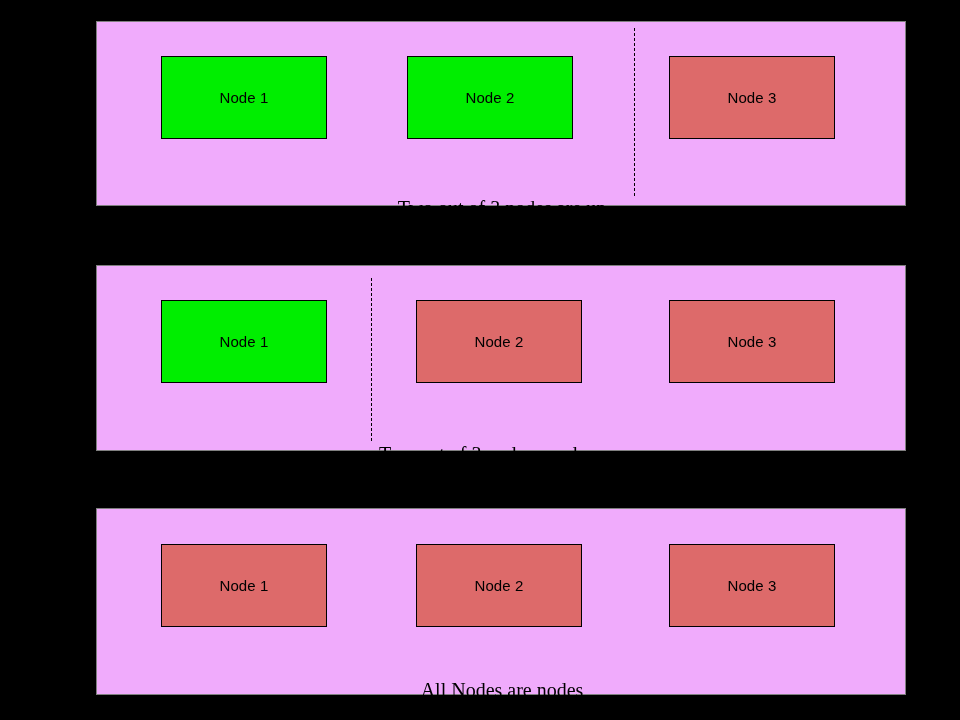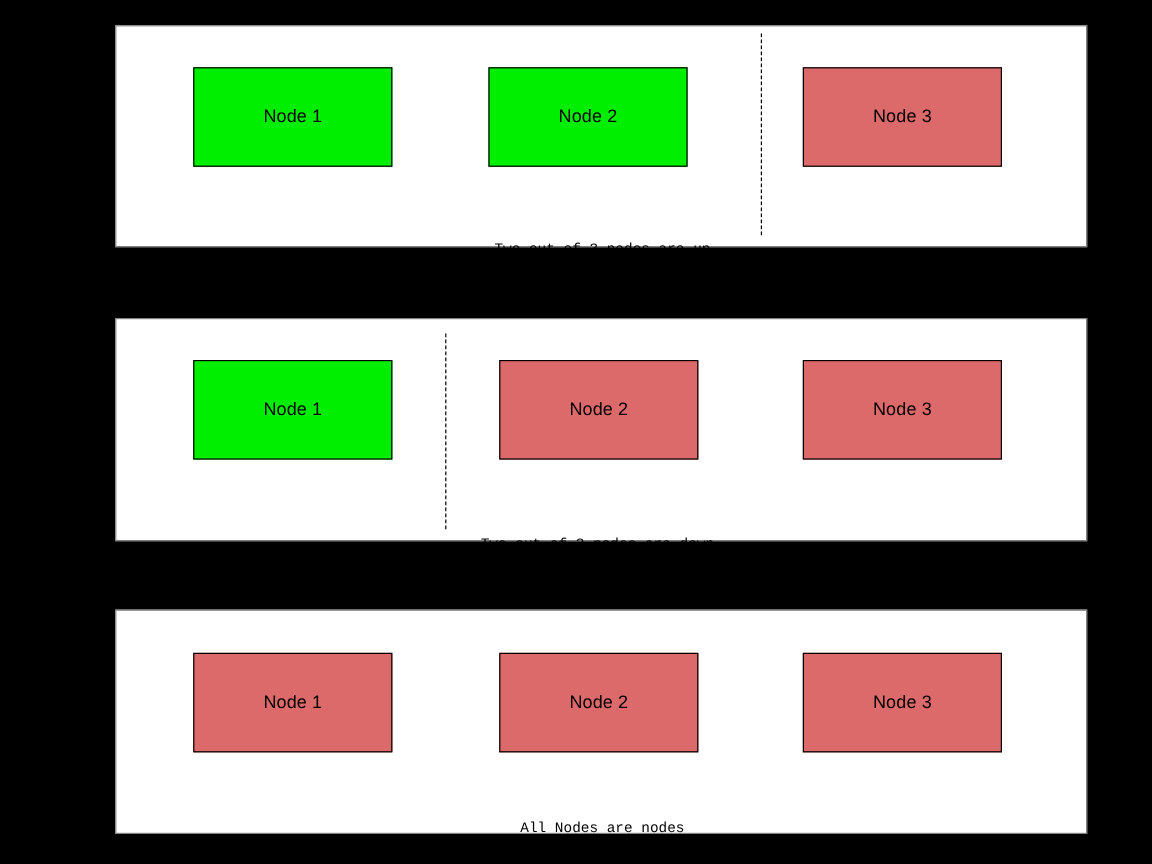--- a/index.html
+++ b/index.html
@@ -14,21 +14,21 @@
     font-family: "Liberation Sans", sans-serif;
   }
   #canvas {
     position: relative;
     width: 960px;
     height: 720px;
     background: #000000;
   }
   .panel {
     position: absolute;
-    background: #ffffff;
+    background: #f0abfc;
     border: 1px solid #808080;
     box-sizing: border-box;
   }
   #panel-1 { left: 96px;  top: 21px;  width: 810px; height: 185px; }
   #panel-2 { left: 96px;  top: 265px; width: 810px; height: 186px; }
   #panel-3 { left: 96px;  top: 508px; width: 810px; height: 187px; }
 
   .node-box {
     position: absolute;
     box-sizing: border-box;
@@ -65,36 +65,36 @@
   .divider {
     position: absolute;
     width: 0;
     border-left: 1px dashed #000000;
   }
   #p1-divider { left: 537px; top: 6px;  height: 168px; }
   #p2-divider { left: 274px; top: 12px; height: 163px; }
 
   .caption {
     position: absolute;
-    font-family: Liberation Mono, monospace;
-    font-size: 12px;
+    font-family: Liberation Serif, serif;
+    font-size: 20px;
     color: #000000;
     line-height: 22px;
     white-space: pre;
   }
   .caption .cap-line { display: block; }
 
   #p1-caption {
     left: 0; top: 131px;
     width: 810px;
     text-align: center;
   }
   #p2-caption {
     left: 282px; top: 376px;
-    text-align: right;
+    text-align: left;
   }
   #p3-caption {
     left: 0; top: 126px;
     width: 810px;
     text-align: center;
   }
   
   #panel-2 #p2-caption { left: 282px; top: 133px; }
 </style>
 </head>

